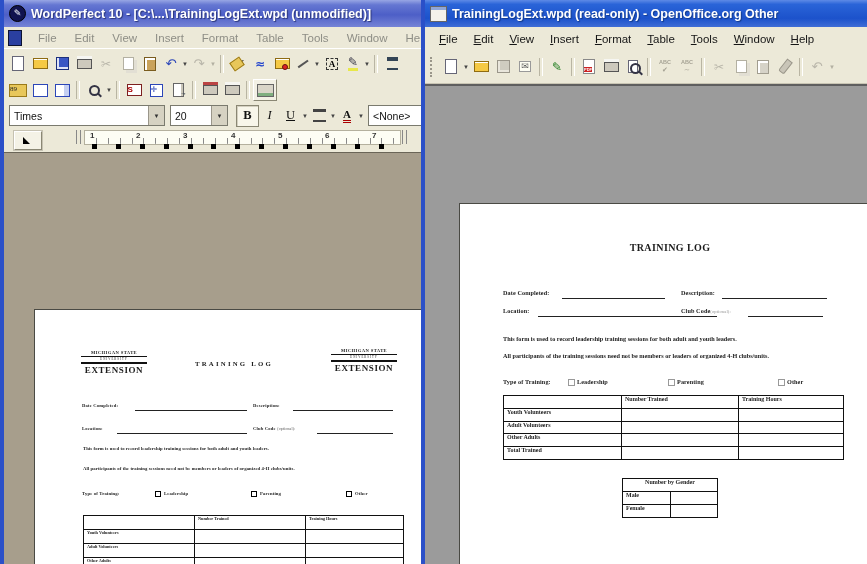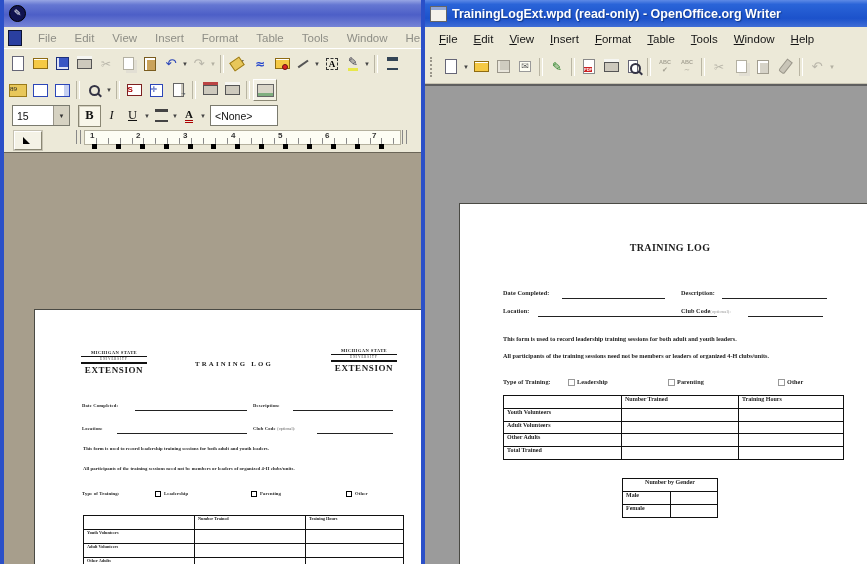--- a/index.html
+++ b/index.html
@@ -130,20 +130,21 @@
   .rpg tr.h td{text-align:center;padding-left:0}
 </style>
 </head>
 <body>
 
 <div class="win" id="wp-win">
   <div class="wp-titlebar">
     <span class="wp-appicon">
         <span class="g">✎</span>
       </span>
+    <span>WordPerfect 10 - [C:\...\TrainingLogExt.wpd (unmodified)]</span>
   </div>
   <div class="wp-menubar">
     <span class="wp-docicon"></span>
     <span class="wp-mi">File</span>
     <span class="wp-mi">Edit</span>
     <span class="wp-mi">View</span>
     <span class="wp-mi">Insert</span>
     <span class="wp-mi">Format</span>
     <span class="wp-mi">Table</span>
     <span class="wp-mi">Tools</span>
@@ -243,22 +244,26 @@
     <span class="icn">
         <i class="sh shprinter"></i>
       </span>
     <span class="sep"></span>
     <span class="icn raised">
         <i class="sh shfax"></i>
       </span>
   </div>
 
   <div class="toolbar" id="wp-prop">
+    <div class="combo" style="width:150px;margin-left:2px">
+      <span>Times</span>
+      <span class="cbtn">▼</span>
+    </div>
     <div class="combo" style="width:52px;margin-left:5px">
-      <span>15</span>
+      <span>20</span>
       <span class="cbtn">▼</span>
     </div>
     <span class="fbtn pressed" style="margin-left:8px;font-weight:bold">B</span>
     <span class="fbtn" style="font-style:italic">I</span>
     <span class="fbtn" style="text-decoration:underline">U</span>
     <span class="dd">▼</span>
     <span class="icn sm">
         <span class="alines"></span>
       </span>
     <span class="dd">▼</span>
@@ -350,21 +355,21 @@
       </tbody>
         </table>
 
     </div>
   </div>
 </div>
 
 <div class="win" id="oo-win">
   <div class="oo-titlebar">
     <span class="oo-appicon"></span>
-    <span>TrainingLogExt.wpd (read-only) - OpenOffice.org Writer</span>
+    <span>TrainingLogExt.wpd (read-only) - OpenOffice.org Other</span>
   </div>
   <div class="oo-menubar">
     <span class="oo-mi">File</span>
     <span class="oo-mi">Edit</span>
     <span class="oo-mi">View</span>
     <span class="oo-mi">Insert</span>
     <span class="oo-mi">Format</span>
     <span class="oo-mi">Table</span>
     <span class="oo-mi">Tools</span>
     <span class="oo-mi">Window</span>

